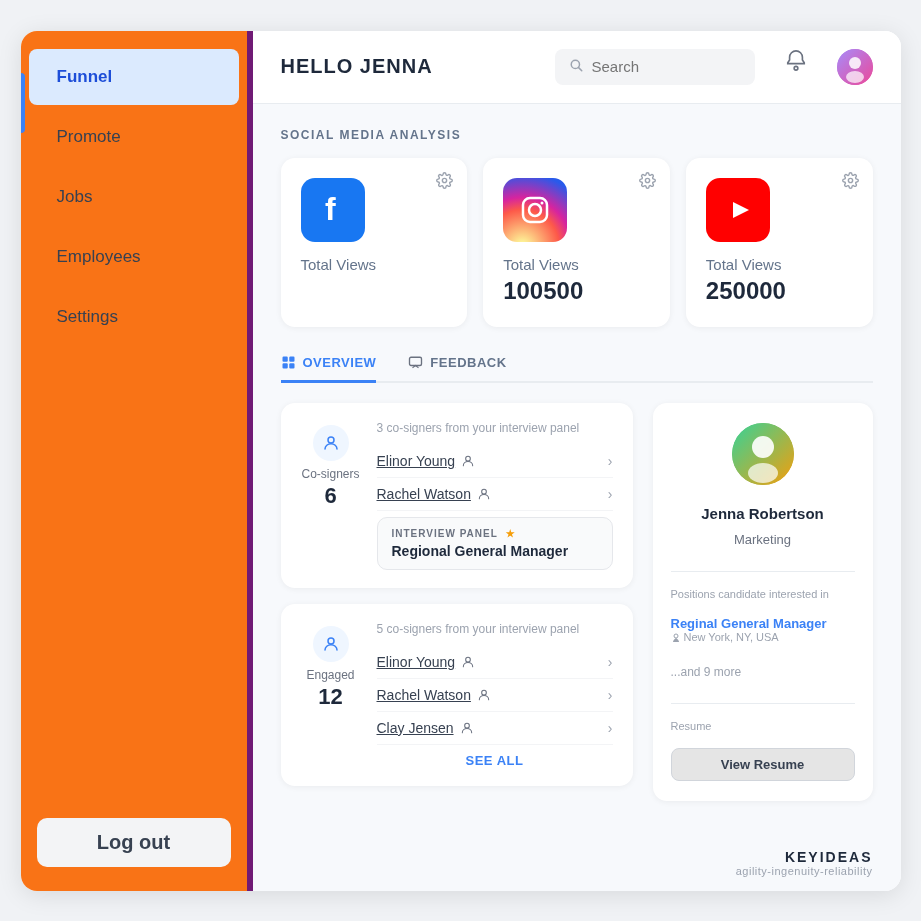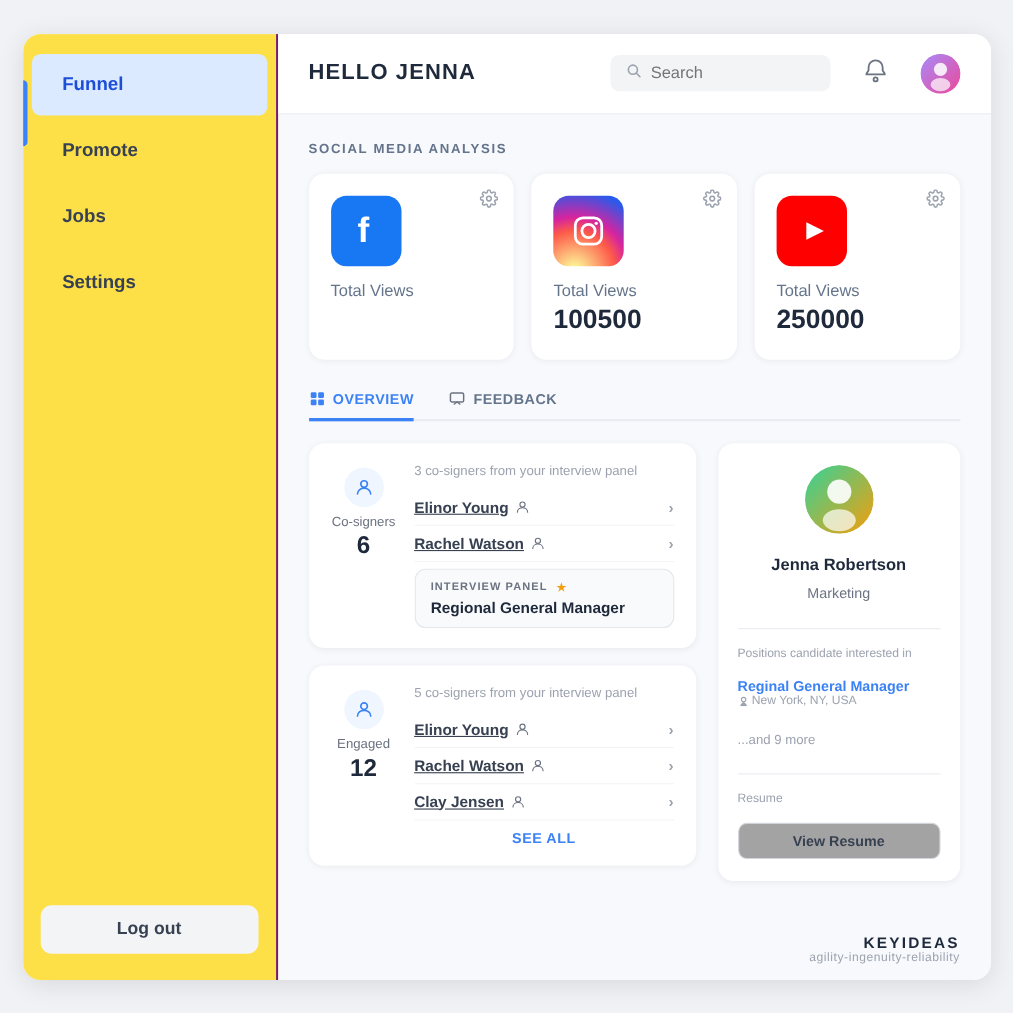--- a/index.html
+++ b/index.html
@@ -18,40 +18,40 @@
       background: #fff;
       border-radius: 16px;
       box-shadow: 0 4px 24px rgba(0,0,0,0.10);
       display: flex;
       overflow: hidden;
       position: relative;
     }
     
     .sidebar {
       width: 232px;
-      background: #fde047;
-      border-right: 2px solid #701a75;
+      background: #f97316;
+      border-right: 6px solid #701a75;
       display: flex;
       flex-direction: column;
       padding: 0 0 24px 0;
       min-height: 860px;
     }
     .sidebar-active-bar {
       position: absolute;
       left: 0;
       top: 42px;
       width: 4px;
       height: 60px;
       background: #3b82f6;
       border-radius: 0 4px 4px 0;
     }
     .sidebar-item {
       padding: 18px 28px;
       font-size: 17px;
-      font-weight: 700;
+      font-weight: 400;
       color: #374151;
       cursor: pointer;
       border-radius: 8px;
       margin: 2px 8px;
       transition: background 0.15s;
     }
     .sidebar-item.active {
       background: #dbeafe;
       color: #1d4ed8;
       font-weight: 700;
@@ -59,21 +59,21 @@
     .sidebar-logout {
       margin-top: auto;
       padding: 0 16px;
     }
     .logout-btn {
       width: 100%;
       padding: 13px 0;
       background: #f3f4f6;
       border: none;
       border-radius: 10px;
-      font-size: 16px;
+      font-size: 20px;
       font-weight: 600;
       color: #374151;
       cursor: pointer;
     }
     
     .main {
       flex: 1;
       display: flex;
       flex-direction: column;
       background: #f7f9fc;
@@ -89,21 +89,20 @@
       border-bottom: 1px solid #e8ecf0;
     }
     .header-title {
       font-size: 20px;
       font-weight: 800;
       color: #1e293b;
       letter-spacing: 1px;
     }
     .header-right {
       display: flex;
-      align-items: center;
       gap: 30px;
     }
     .search-bar {
       display: flex;
       align-items: center;
       background: #f3f4f6;
       border-radius: 8px;
       padding: 7px 14px;
       gap: 8px;
       width: 200px;
@@ -286,21 +285,20 @@
     }
     .cosign-person {
       display: flex;
       align-items: center;
       justify-content: space-between;
       padding: 8px 0;
       border-bottom: 1px solid #f3f4f6;
       font-size: 14px;
       color: #374151;
       cursor: pointer;
-      font-weight: bold;
     }
     .cosign-person:last-of-type { border-bottom: none; }
     .cosign-person-name {
       text-decoration: underline;
       color: #374151;
       display: flex;
       align-items: center;
       gap: 6px;
     }
     .cosign-chevron { color: #9ca3af; }
@@ -396,21 +394,21 @@
     .resume-label {
       font-size: 11px;
       color: #9ca3af;
       margin-bottom: 6px;
     }
     .resume-btn {
       width: 100%;
       padding: 8px 0;
       border: 1.5px solid #d1d5db;
       border-radius: 8px;
-      background: #a3a3a3;
+      background: #e5e5e5;
       font-size: 13px;
       font-weight: 600;
       color: #374151;
       cursor: pointer;
     }
     
     .footer {
       text-align: right;
       padding: 10px 28px 14px 0;
       font-size: 11px;
@@ -455,20 +453,23 @@
     <div class="sidebar-active-bar"></div>
     <div style="height:16px;"></div>
     <div class="sidebar-item active">
       <span>Funnel</span>
     </div>
     <div class="sidebar-item">
       <span>Promote</span>
     </div>
     <div class="sidebar-item">
       <span>Jobs</span>
+    </div>
+    <div class="sidebar-item">
+      <span>Employees</span>
     </div>
     <div class="sidebar-item">
       <span>Settings</span>
     </div>
     <div class="sidebar-logout">
       <button class="logout-btn">Log out</button>
     </div>
   </div>
 
   <div class="main">

